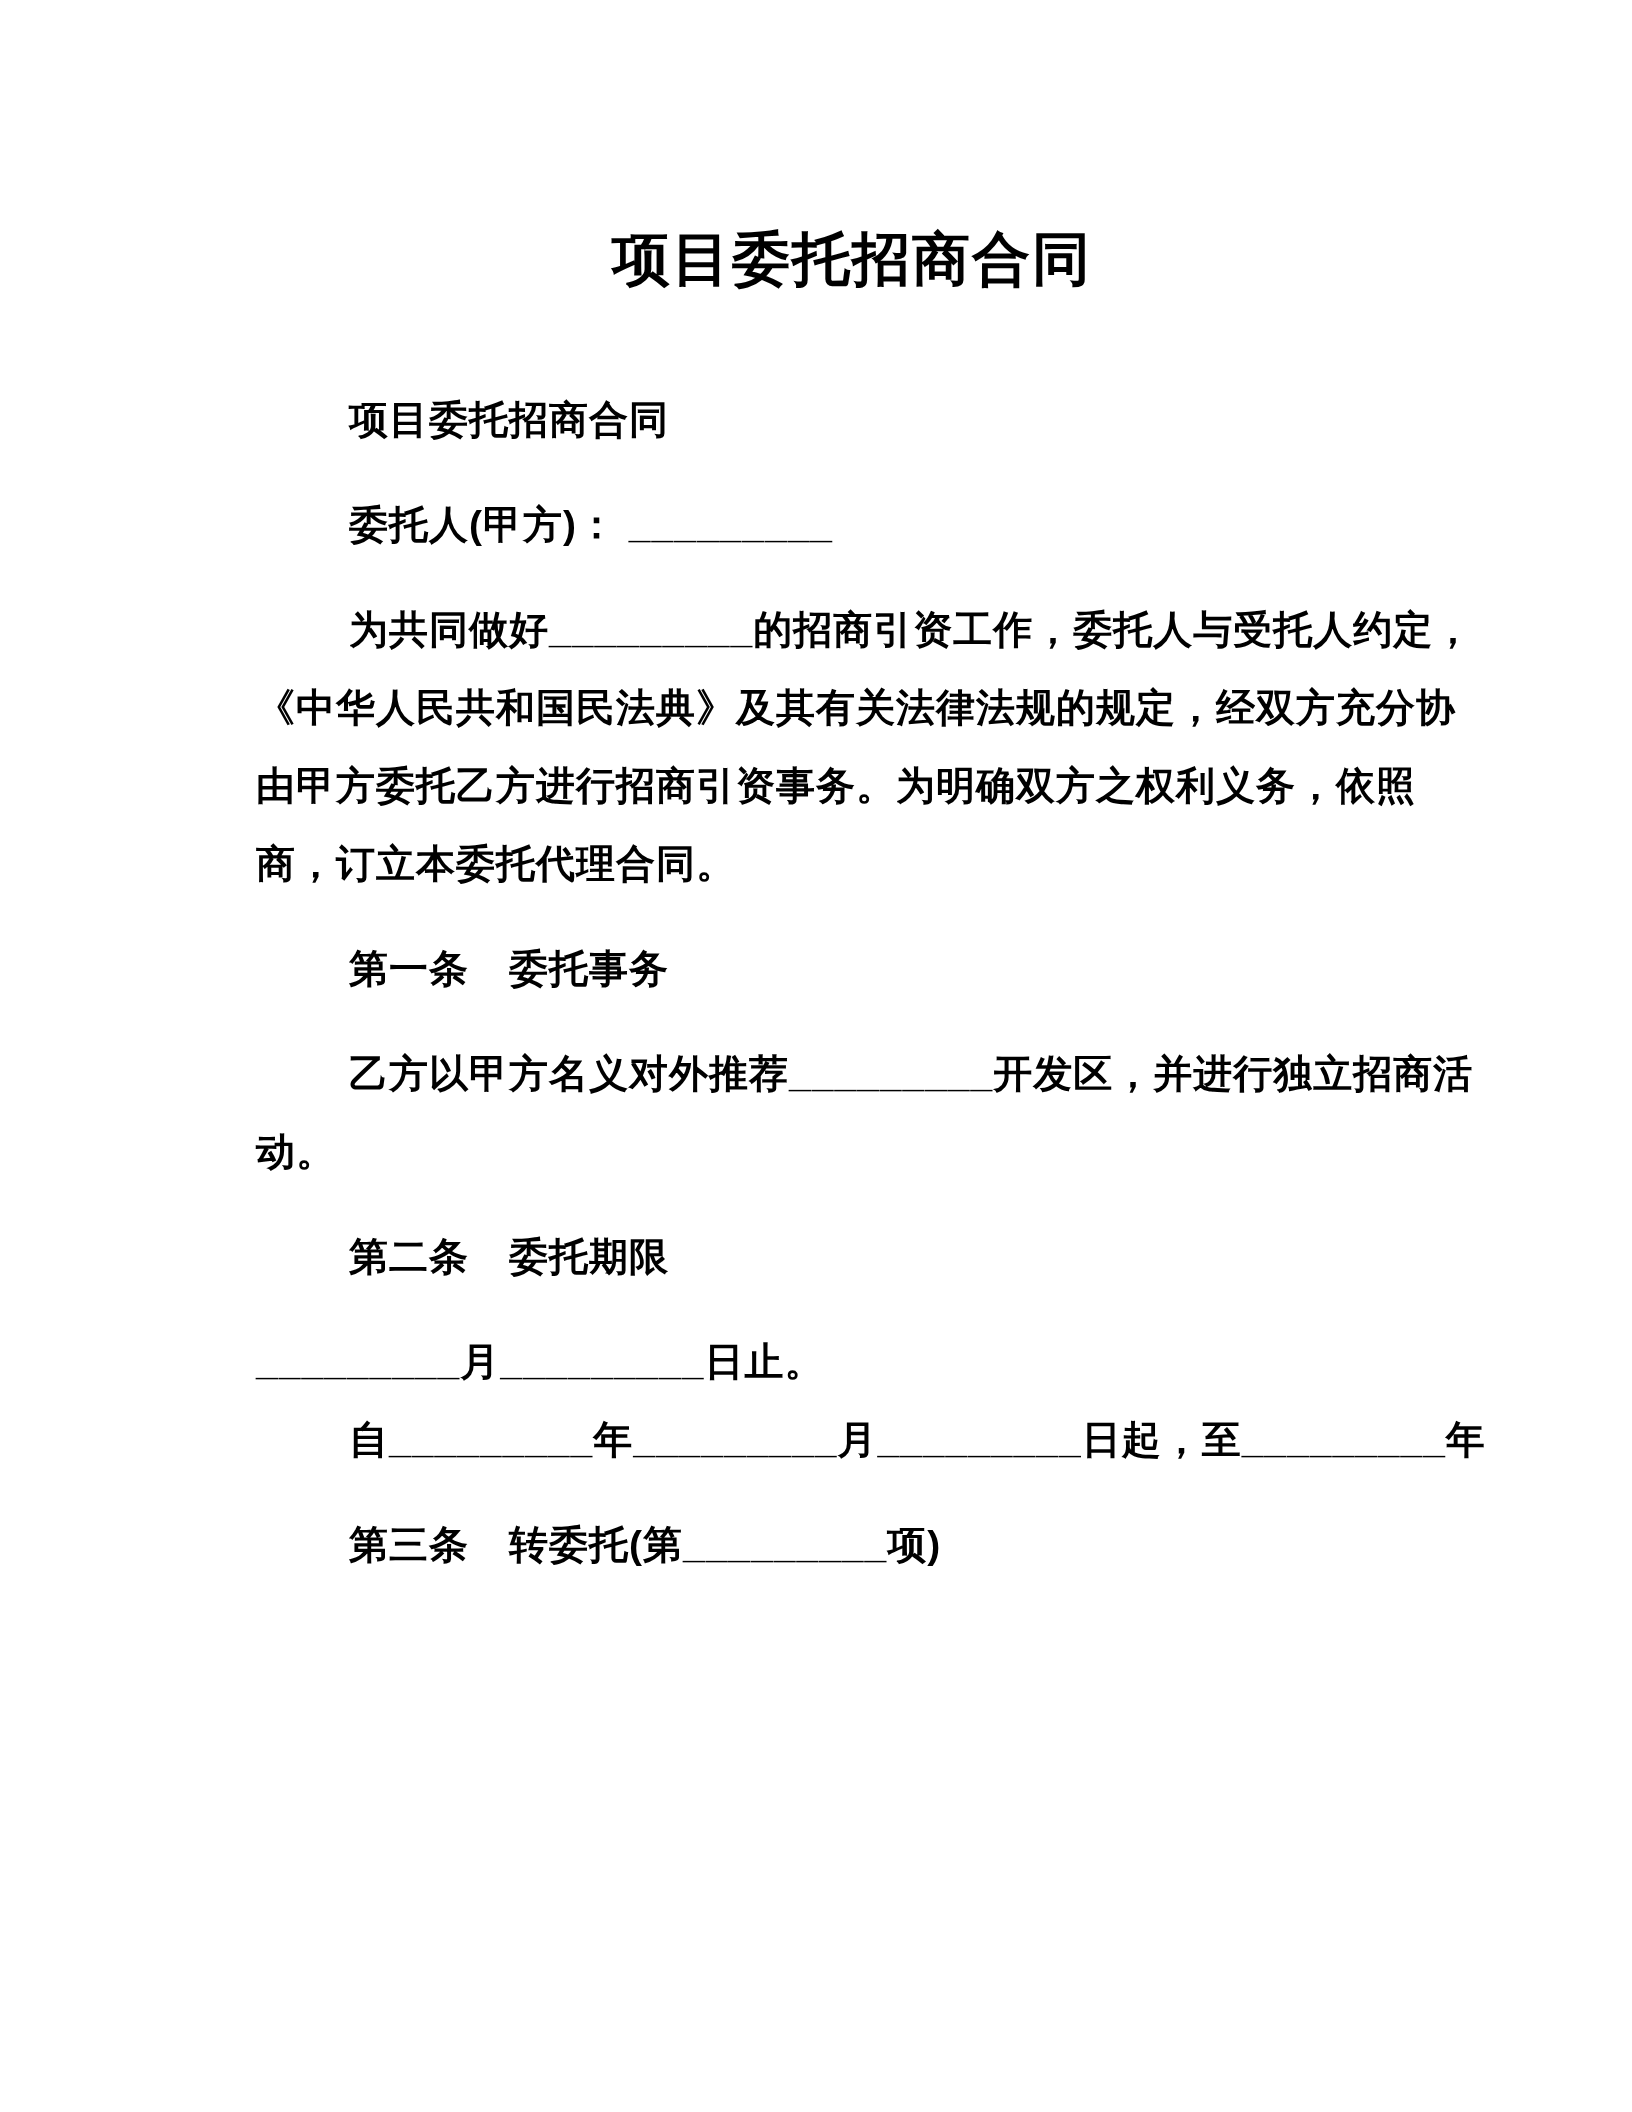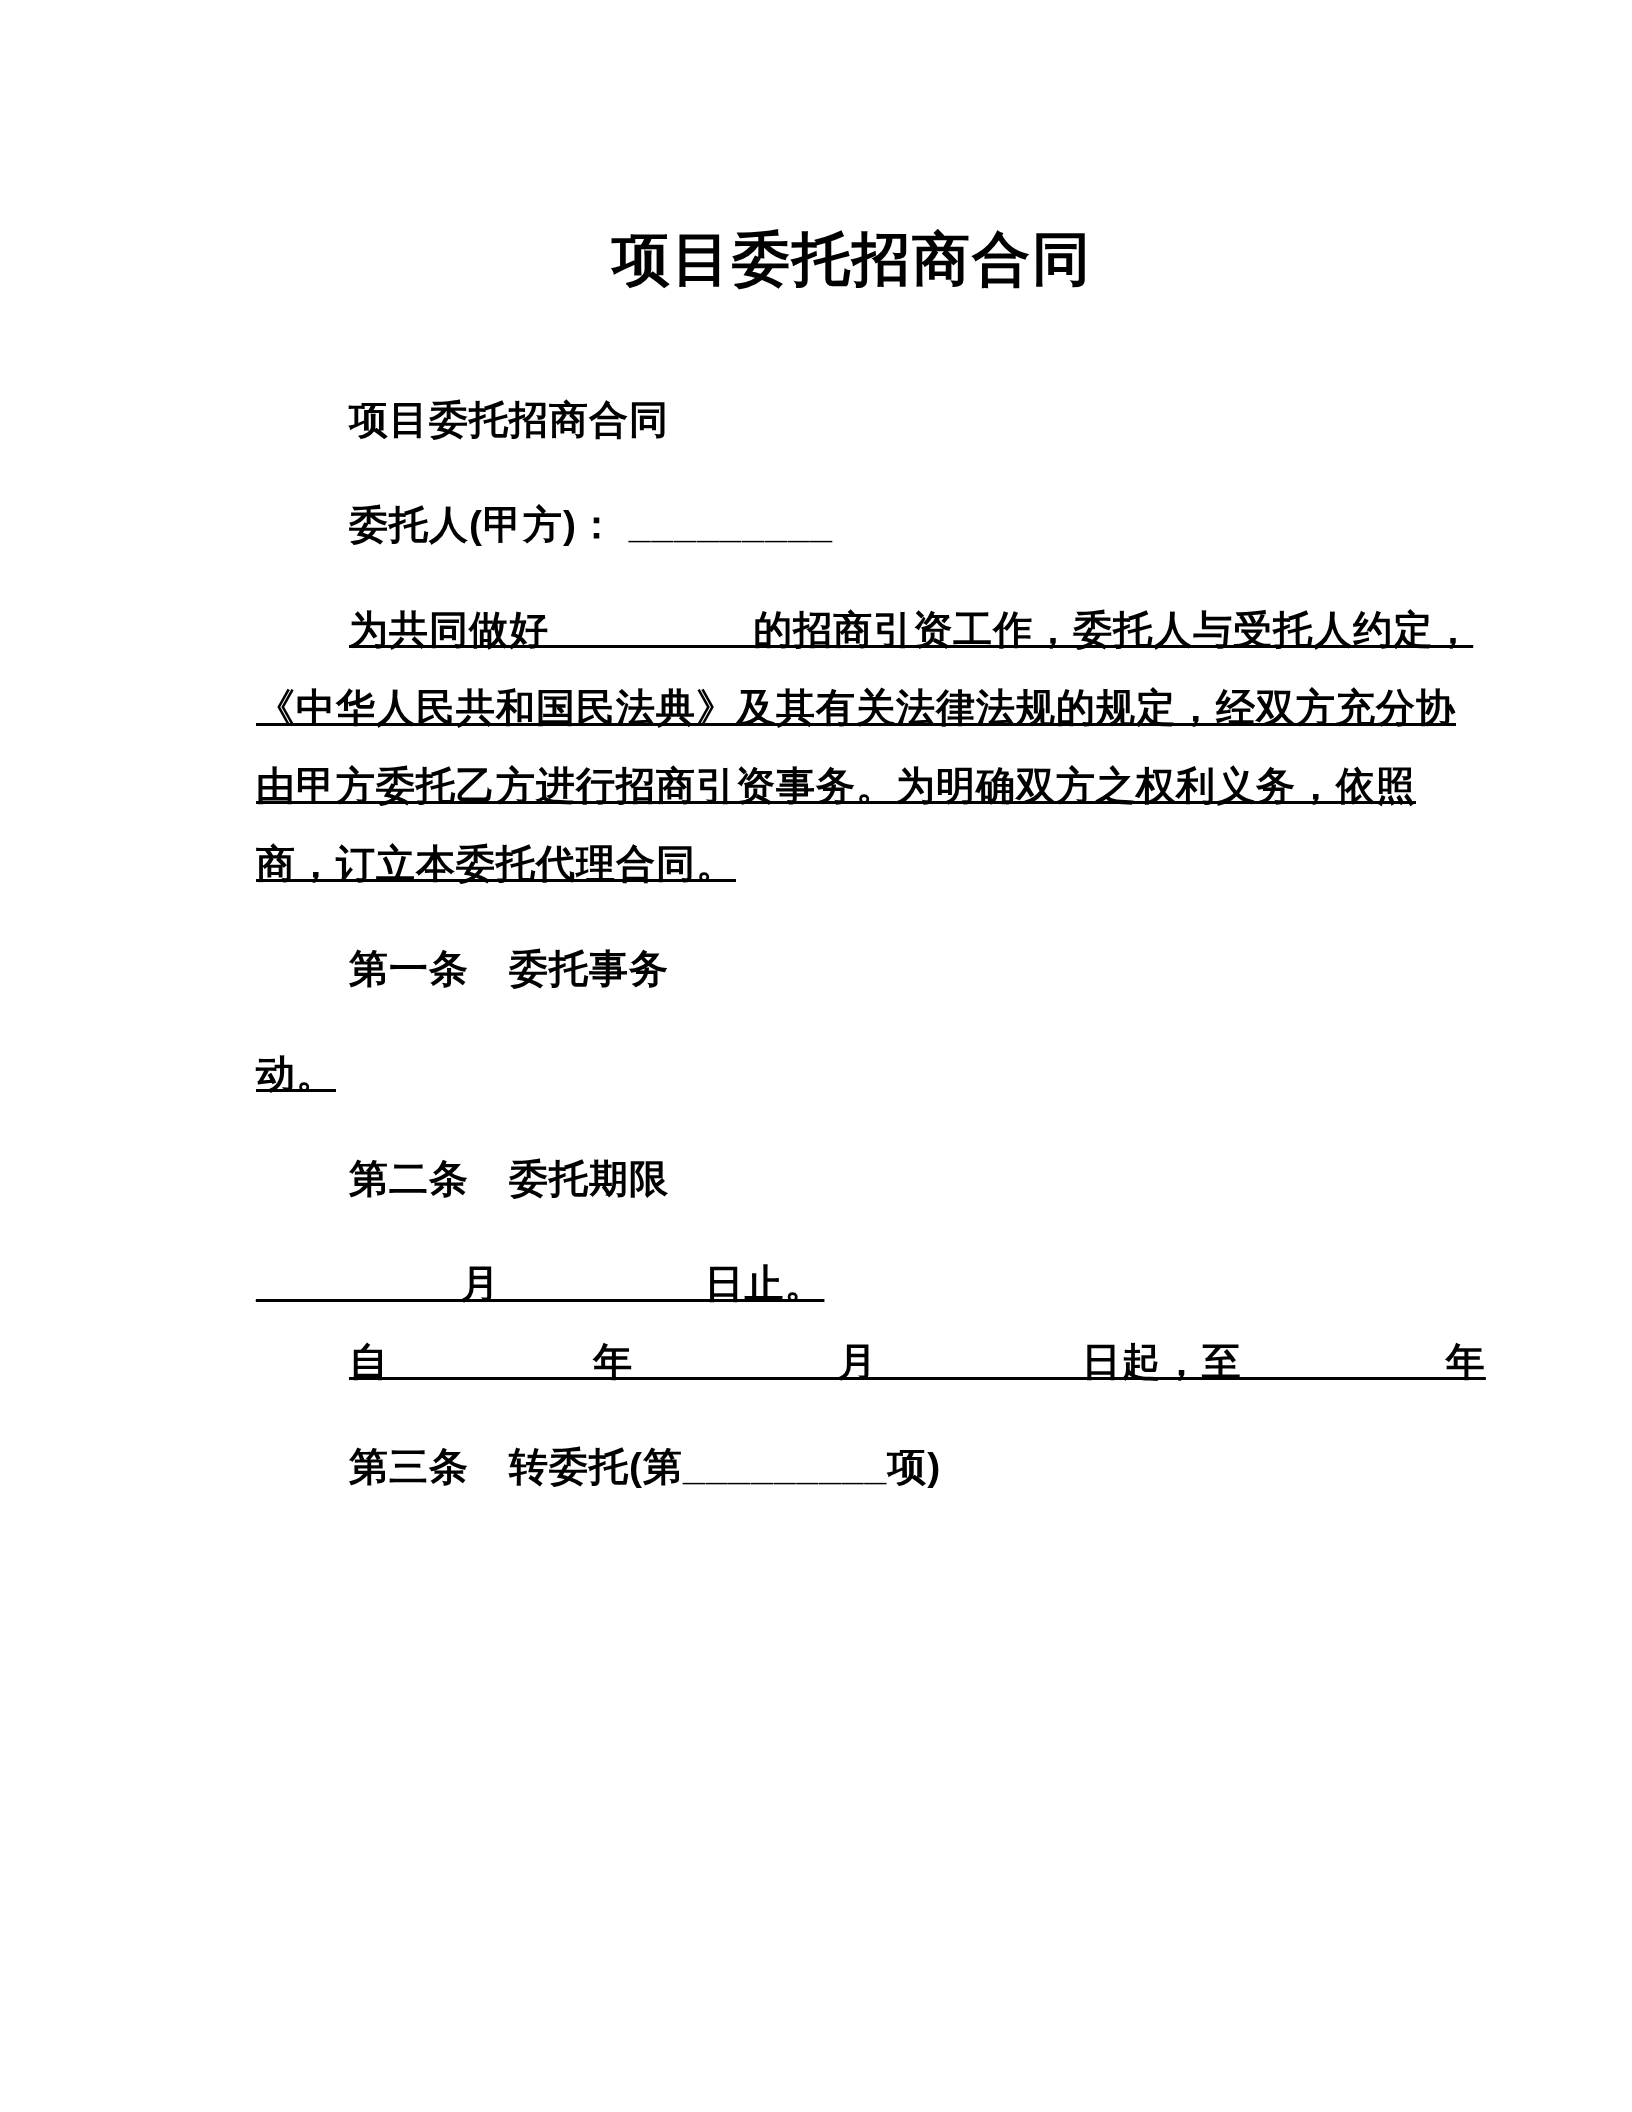--- a/index.html
+++ b/index.html
@@ -31,21 +31,21 @@
   .line {
     margin: 0;
     font-size: 39px;
     line-height: 78px;
     white-space: nowrap;
     letter-spacing: 1px;
   }
   .indent { padding-left: 93px; }
   .subtitle { margin-top: 83px; }
   .block { margin-top: 27px; }
-  .para p { margin: 0; text-decoration: underline; }
+  .para p { margin: 0; }
 </style>
 </head>
 <body>
 
 <main class="page">
 
   <h1 class="title">项目委托招商合同</h1>
 
   <p class="line indent subtitle">项目委托招商合同</p>
 
@@ -55,20 +55,21 @@
   <div class="para block">
     <p class="line indent">为共同做好_________的招商引资工作，委托人与受托人约定，</p>
     <p class="line">《中华人民共和国民法典》及其有关法律法规的规定，经双方充分协</p>
     <p class="line">由甲方委托乙方进行招商引资事务。为明确双方之权利义务，依照</p>
     <p class="line">商，订立本委托代理合同。</p>
   </div>
 
   <p class="line indent block">第一条　委托事务</p>
 
   <div class="para block">
+    <p class="line indent">乙方以甲方名义对外推荐_________开发区，并进行独立招商活</p>
     <p class="line">动。</p>
   </div>
 
   <p class="line indent block">第二条　委托期限</p>
 
   <div class="para block">
     <p class="line">_________月_________日止。</p>
     <p class="line indent">自_________年_________月_________日起，至_________年</p>
   </div>
 

